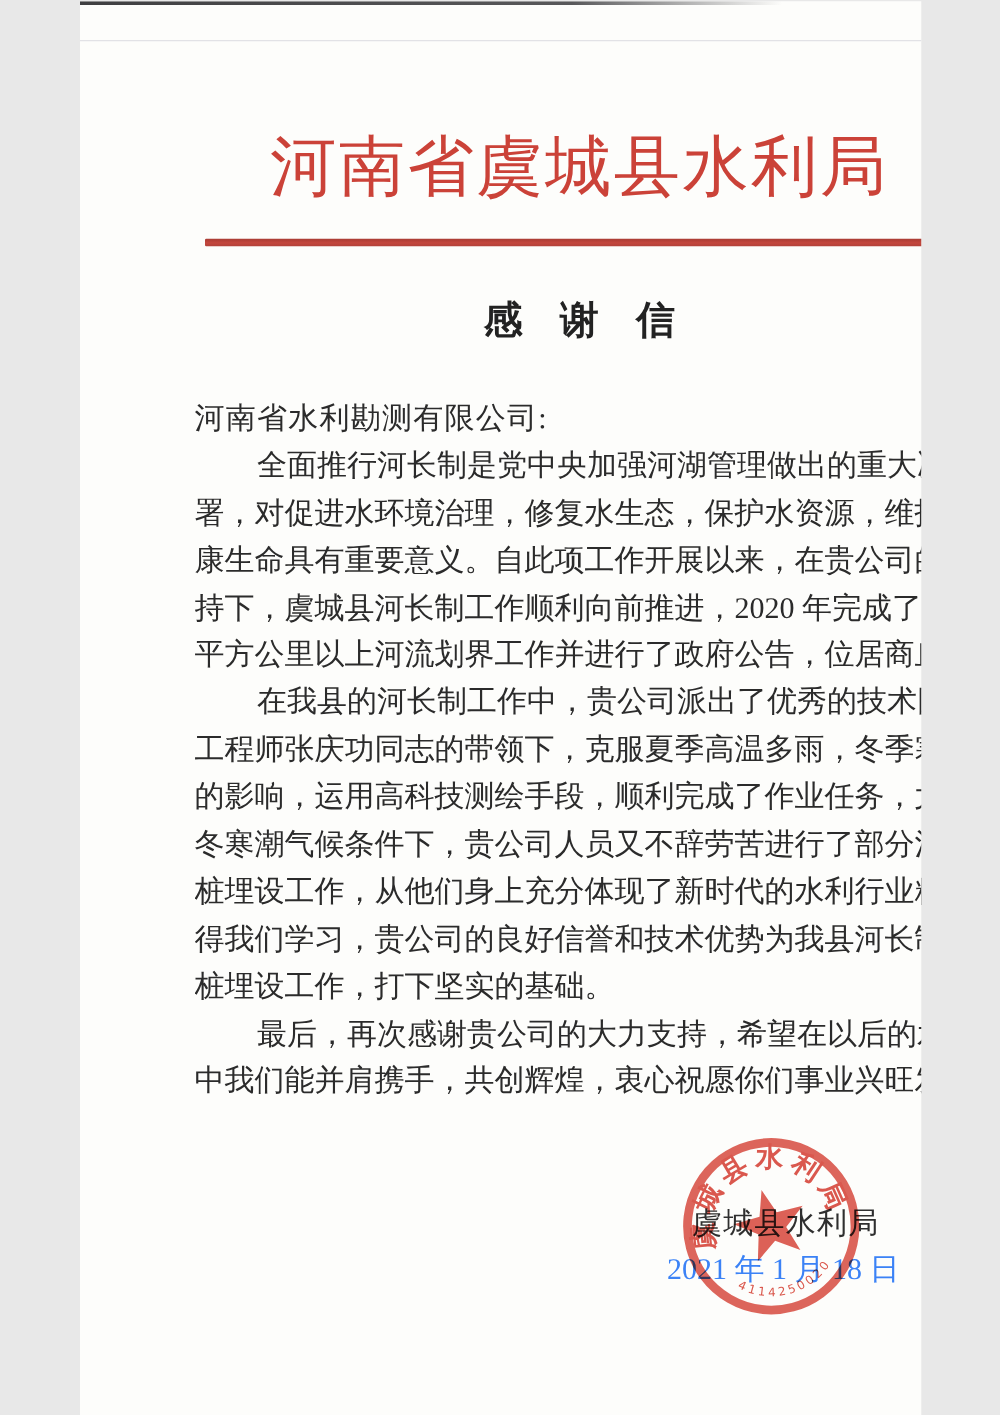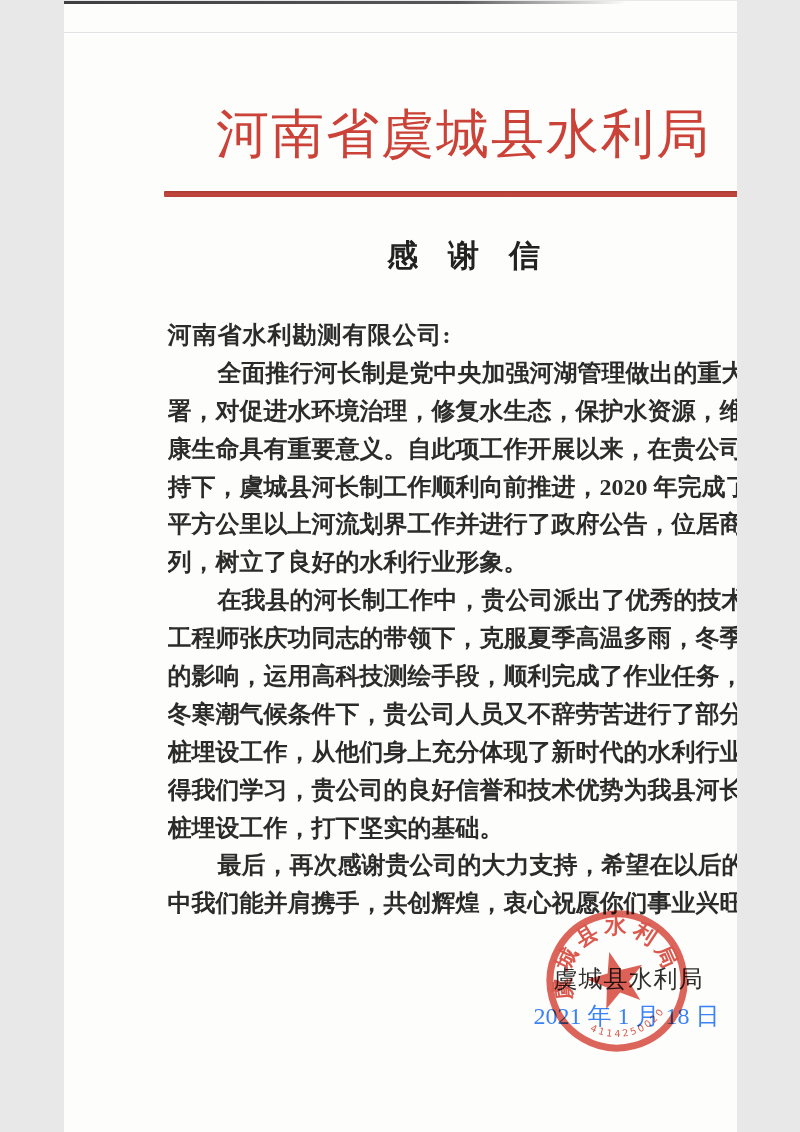--- a/index.html
+++ b/index.html
@@ -57,23 +57,22 @@
     font-size: 31px;
     line-height: 40px;
     font-weight: 700;
     letter-spacing: 30px;
     text-indent: 30px;
     color: #222;
   }
   
   .letter-body {
     position: absolute;
-    left: 104px; top: 316px;
+    left: 92px; top: 316px;
     width: 606px;
-    font-weight: bold;
   }
   .line {
     height: 37.9px;
     line-height: 37.9px;
     font-size: 24px;
     text-align: justify;
     text-align-last: justify;
     overflow: hidden;
     white-space: nowrap;
     color: #2b2b2b;
@@ -127,21 +126,20 @@
   <div class="letter-title">感谢信</div>
 
   <div class="letter-body">
     <div class="salutation">河南省水利勘测有限公司:</div>
 
     <div class="line indent">全面推行河长制是党中央加强河湖管理做出的重大决策部</div>
     <div class="line">署，对促进水环境治理，修复水生态，保护水资源，维护河流健</div>
     <div class="line">康生命具有重要意义。自此项工作开展以来，在贵公司的帮助支</div>
     <div class="line">持下，虞城县河长制工作顺利向前推进，2020 年完成了全县 30</div>
     <div class="line">平方公里以上河流划界工作并进行了政府公告，位居商丘市前</div>
-    <div class="line end">列，树立了良好的水利行业形象。</div>
 
     <div class="line indent">在我县的河长制工作中，贵公司派出了优秀的技术团队，在</div>
     <div class="line">工程师张庆功同志的带领下，克服夏季高温多雨，冬季寒潮天气</div>
     <div class="line">的影响，运用高科技测绘手段，顺利完成了作业任务，尤其是今</div>
     <div class="line">冬寒潮气候条件下，贵公司人员又不辞劳苦进行了部分河流的界</div>
     <div class="line">桩埋设工作，从他们身上充分体现了新时代的水利行业精神，值</div>
     <div class="line">得我们学习，贵公司的良好信誉和技术优势为我县河长制工作向</div>
     <div class="line end">桩埋设工作，打下坚实的基础。</div>
 
     <div class="line indent">最后，再次感谢贵公司的大力支持，希望在以后的水利业务</div>

